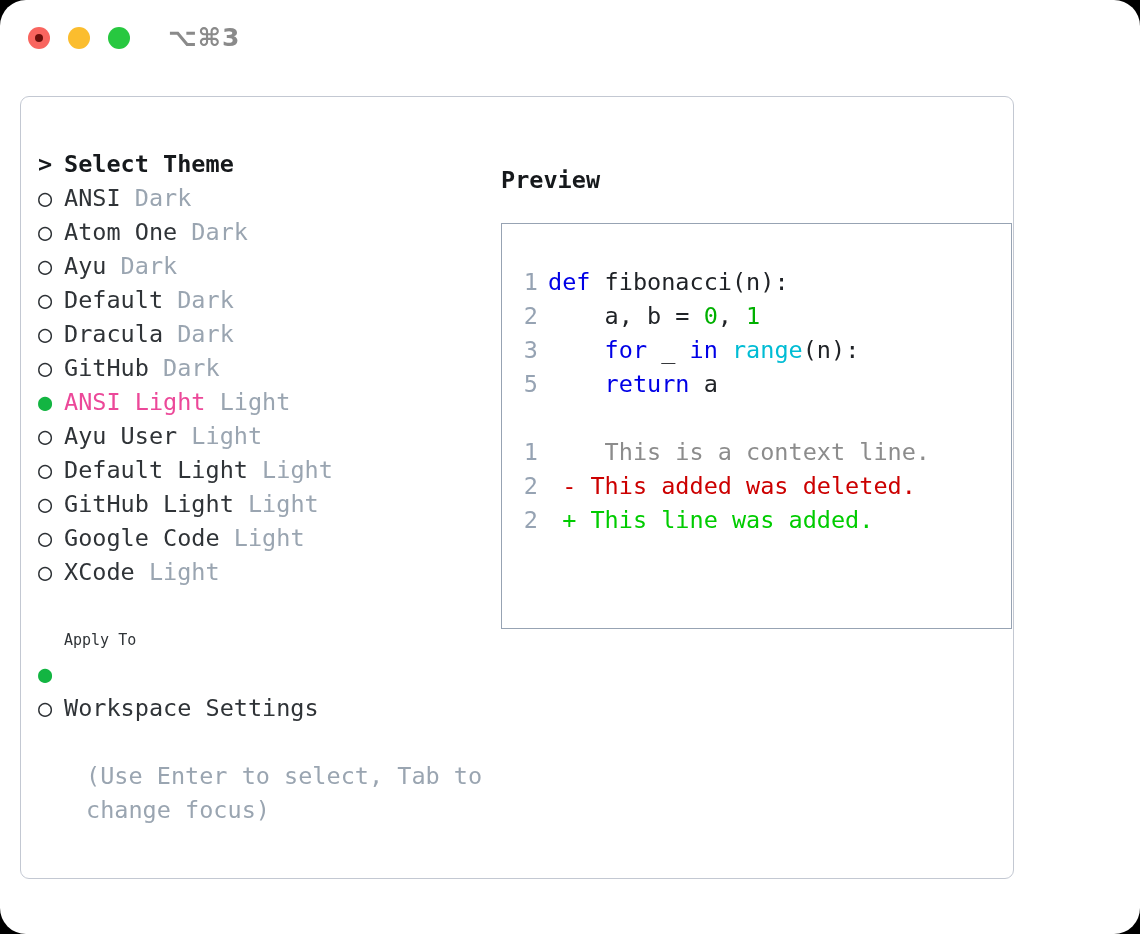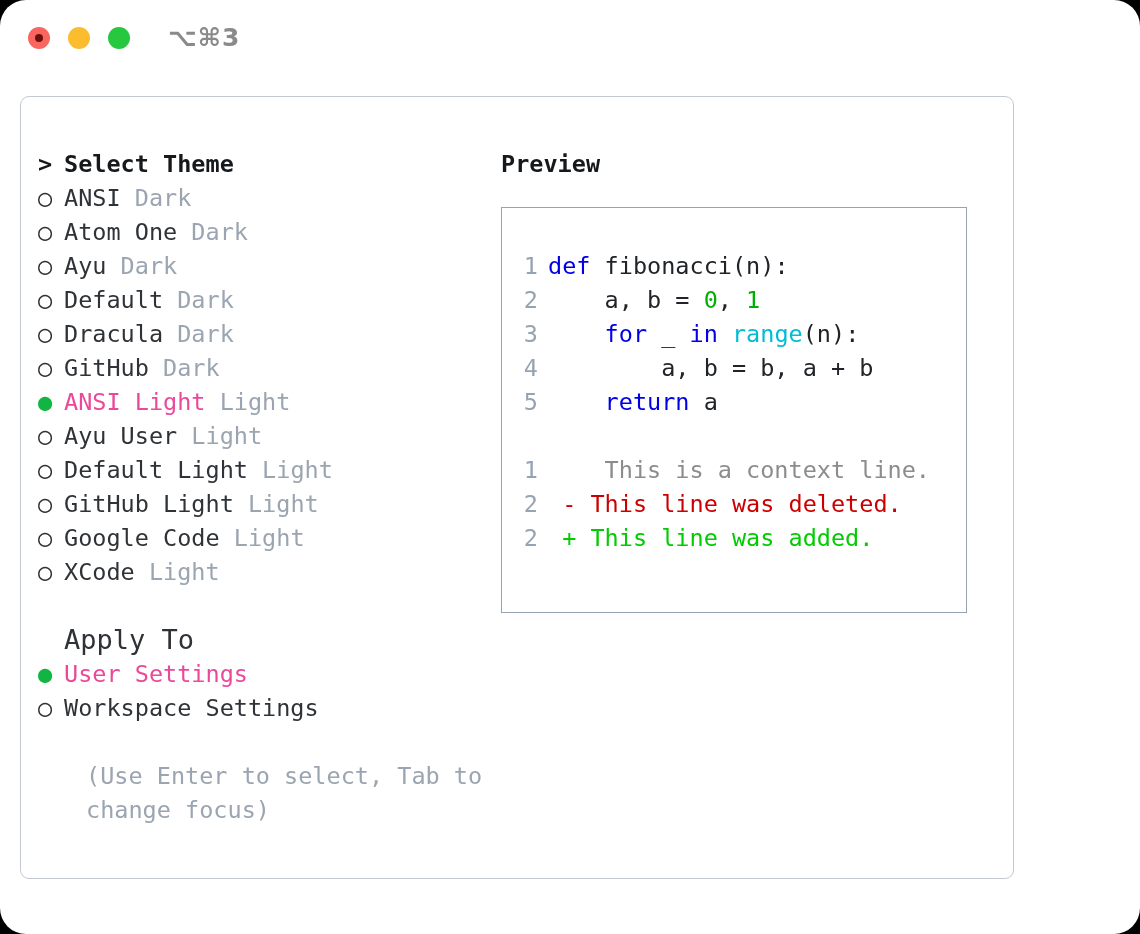--- a/index.html
+++ b/index.html
@@ -127,53 +127,53 @@
   .row.selected .theme-name { color: #ec4899; }
   .theme-kind { color: #9aa5b1; }
   .kind-gap { color: transparent; }
 
   .section-gap { height: 34px; }
 
   .apply-header {
     display: flex;
     align-items: flex-start;
     height: 34px;
-    font-size: 27px;
+    font-size: 15px;
     line-height: 34px;
     white-space: pre;
     color: #2f3337;
   }
   .apply-header .bullet { color: transparent; }
 
   .hint {
     margin-top: 34px;
     font-size: 23.5px;
     line-height: 34px;
     color: #9aa5b1;
     width: 400px;
     white-space: pre-wrap;
     margin-left: 48px;
   }
 
   
   .right-col {
     position: absolute;
     left: 480px;
-    top: 50px;
+    top: 66px;
     width: 500px;
   }
   .preview-title {
     font-size: 23.5px;
     line-height: 34px;
     font-weight: 700;
     color: #16191c;
     margin-bottom: 26px;
   }
   .preview-box {
-    width: 466px;
+    width: 511px;
     height: 406px;
     border: 1.5px solid #97a3b3;
     box-sizing: border-box;
     background: #ffffff;
     position: relative;
   }
   .code-area {
     position: absolute;
     left: 12px;
     top: 41px;
@@ -239,42 +239,41 @@
             <div class="row"><span class="bullet">○</span><span class="theme-name">XCode</span><span class="kind-gap"> </span><span class="theme-kind">Light</span></div>
           </div>
 
         <div class="section-gap"></div>
 
         <div class="apply-header">
           <span class="bullet"> </span><span>Apply To</span>
         </div>
 
         <div id="apply-list">
-            <div class="row selected"><span class="bullet sel">●</span><span class="theme-name">User Settings</span></div>
+            <div class="row selected"><span class="bullet sel">●</span></div>
             <div class="row"><span class="bullet">○</span><span class="theme-name">Workspace Settings</span></div>
           </div>
 
         <div class="hint">(Use Enter to select, Tab to change focus)</div>
       </div>
 
       <div class="right-col">
         <div class="preview-title">Preview</div>
         <div class="preview-box">
           <div class="code-area">
             <div id="code-lines">
                 <div class="code-line"><span class="ln">1</span><span class="kw">def</span><span> </span><span class="fn">fibonacci(n):</span></div>
                 <div class="code-line"><span class="ln">2</span><span>    a, b = </span><span class="num">0</span><span>, </span><span class="num">1</span></div>
                 <div class="code-line"><span class="ln">3</span><span>    </span><span class="kw">for</span><span> _ </span><span class="kw">in</span><span> </span><span class="builtin">range</span><span>(n):</span></div>
-                <div class="code-line"><span class="ln">4</span><span>        a, b = b, a + b</span></div>
                 <div class="code-line"><span class="ln">5</span><span>    </span><span class="kw">return</span><span> a</span></div>
               </div>
             <div class="blank-line"></div>
             <div id="diff-lines">
                 <div class="code-line"><span class="ln">1</span><span class="ctx">  </span><span class="ctx">  This is a context line.</span></div>
-                <div class="code-line"><span class="ln">2</span><span class="del"> -</span><span class="del"> This line was deleted.</span></div>
+                <div class="code-line"><span class="ln">2</span><span class="del"> -</span><span class="del"> This added was deleted.</span></div>
                 <div class="code-line"><span class="ln">2</span><span class="add"> +</span><span class="add"> This line was added.</span></div>
               </div>
           </div>
         </div>
       </div>
 
     </div>
   </div>
 </div>
 

